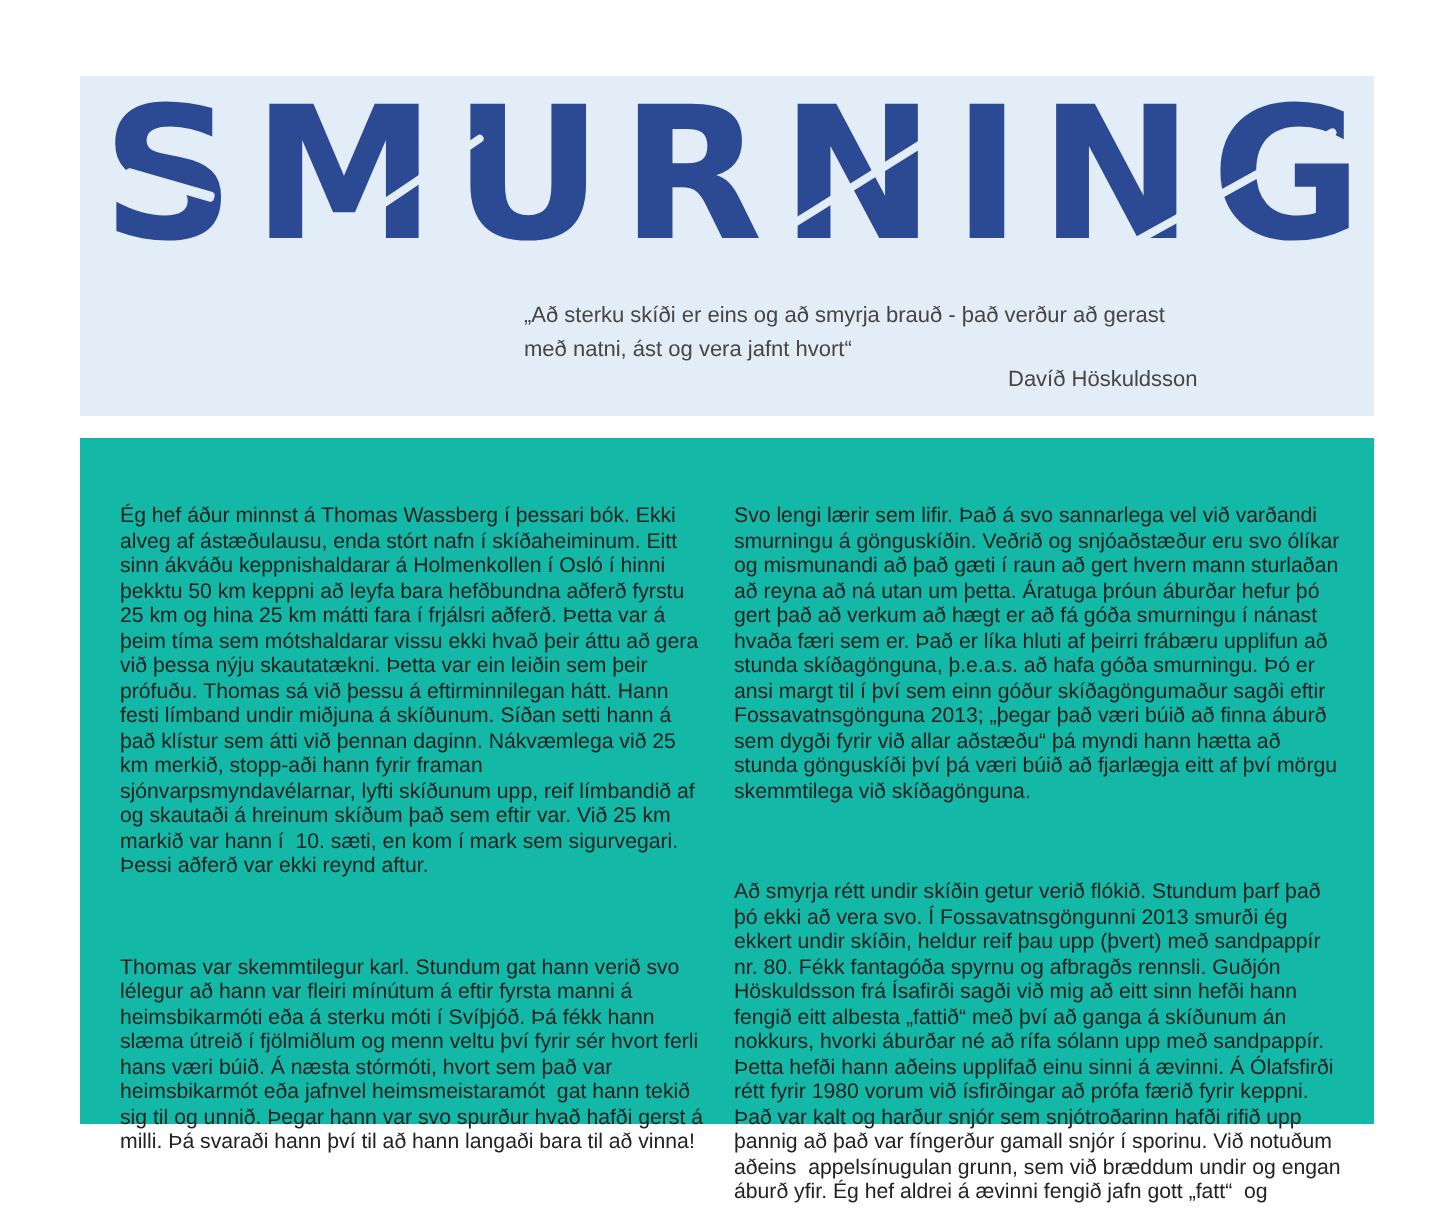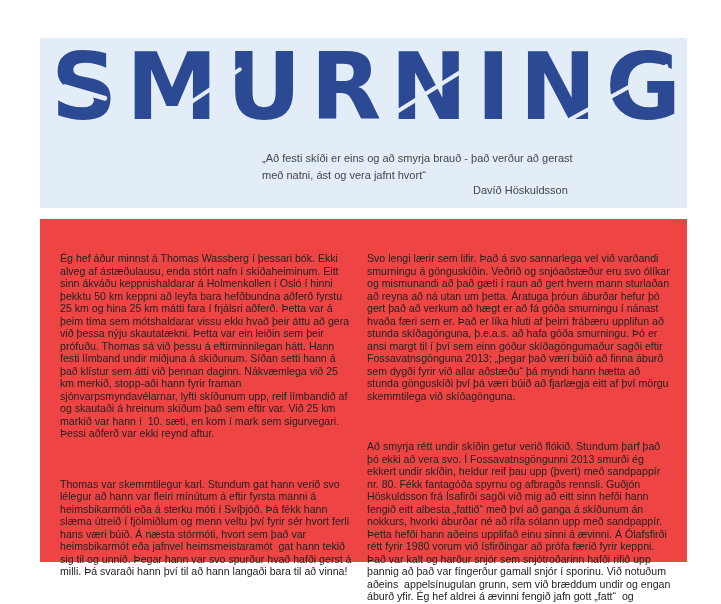--- a/index.html
+++ b/index.html
@@ -54,34 +54,34 @@
       position: absolute;
       left: 222px;
       top: 112px;
       width: 360px;
       font-size: 11px;
       line-height: 17px;
       color: #454545;
     }
     .attribution {
       position: absolute;
-      left: 433px;
+      left: 464px;
       top: 146px;
       font-size: 11px;
       color: #454545;
     }
 
     
     .body-panel {
       position: absolute;
       left: 40px;
       top: 219px;
       width: 647px;
       height: 343px;
-      background: #ef4444;
+      background: #14b8a6;
     }
     .col {
       position: absolute;
       top: 8px;
       font-size: 10.6px;
       line-height: 12.5px;
       color: #222222;
       white-space: pre-wrap;
       text-align: left;
     }
@@ -95,21 +95,21 @@
 <div class="page">
 
   <section class="header-panel">
     <h1 class="big-title">SMURNING</h1>
     <div class="slash s1"></div>
     <div class="slash s2"></div>
     <div class="slash s3"></div>
     <div class="slash s4"></div>
 
     <div class="quote">
-      <div>„Að festi skíði er eins og að smyrja brauð - það verður að gerast</div>
+      <div>„Að sterku skíði er eins og að smyrja brauð - það verður að gerast</div>
       <div>með natni, ást og vera jafnt hvort“</div>
     </div>
 
     <div class="attribution">Davíð Höskuldsson</div>
   </section>
 
   <section class="body-panel">
     <div class="col col-left">
       <p>Ég hef áður minnst á Thomas Wassberg í þessari bók. Ekki alveg af ástæðulausu, enda stórt nafn í skíðaheiminum. Eitt sinn ákváðu keppnishaldarar á Holmenkollen í Osló í hinni þekktu 50 km keppni að leyfa bara hefðbundna aðferð fyrstu 25 km og hina 25 km mátti fara í frjálsri aðferð. Þetta var á þeim tíma sem mótshaldarar vissu ekki hvað þeir áttu að gera við þessa nýju skautatækni. Þetta var ein leiðin sem þeir prófuðu. Thomas sá við þessu á eftirminnilegan hátt. Hann festi límband undir miðjuna á skíðunum. Síðan setti hann á það klístur sem átti við þennan daginn. Nákvæmlega við 25 km merkið, stopp-aði hann fyrir framan sjónvarpsmyndavélarnar, lyfti skíðunum upp, reif límbandið af og skautaði á hreinum skíðum það sem eftir var. Við 25 km markið var hann í  10. sæti, en kom í mark sem sigurvegari. Þessi aðferð var ekki reynd aftur.</p>
       <p>Thomas var skemmtilegur karl. Stundum gat hann verið svo lélegur að hann var fleiri mínútum á eftir fyrsta manni á heimsbikarmóti eða á sterku móti í Svíþjóð. Þá fékk hann slæma útreið í fjölmiðlum og menn veltu því fyrir sér hvort ferli hans væri búið. Á næsta stórmóti, hvort sem það var heimsbikarmót eða jafnvel heimsmeistaramót  gat hann tekið sig til og unnið. Þegar hann var svo spurður hvað hafði gerst á milli. Þá svaraði hann því til að hann langaði bara til að vinna!</p>

